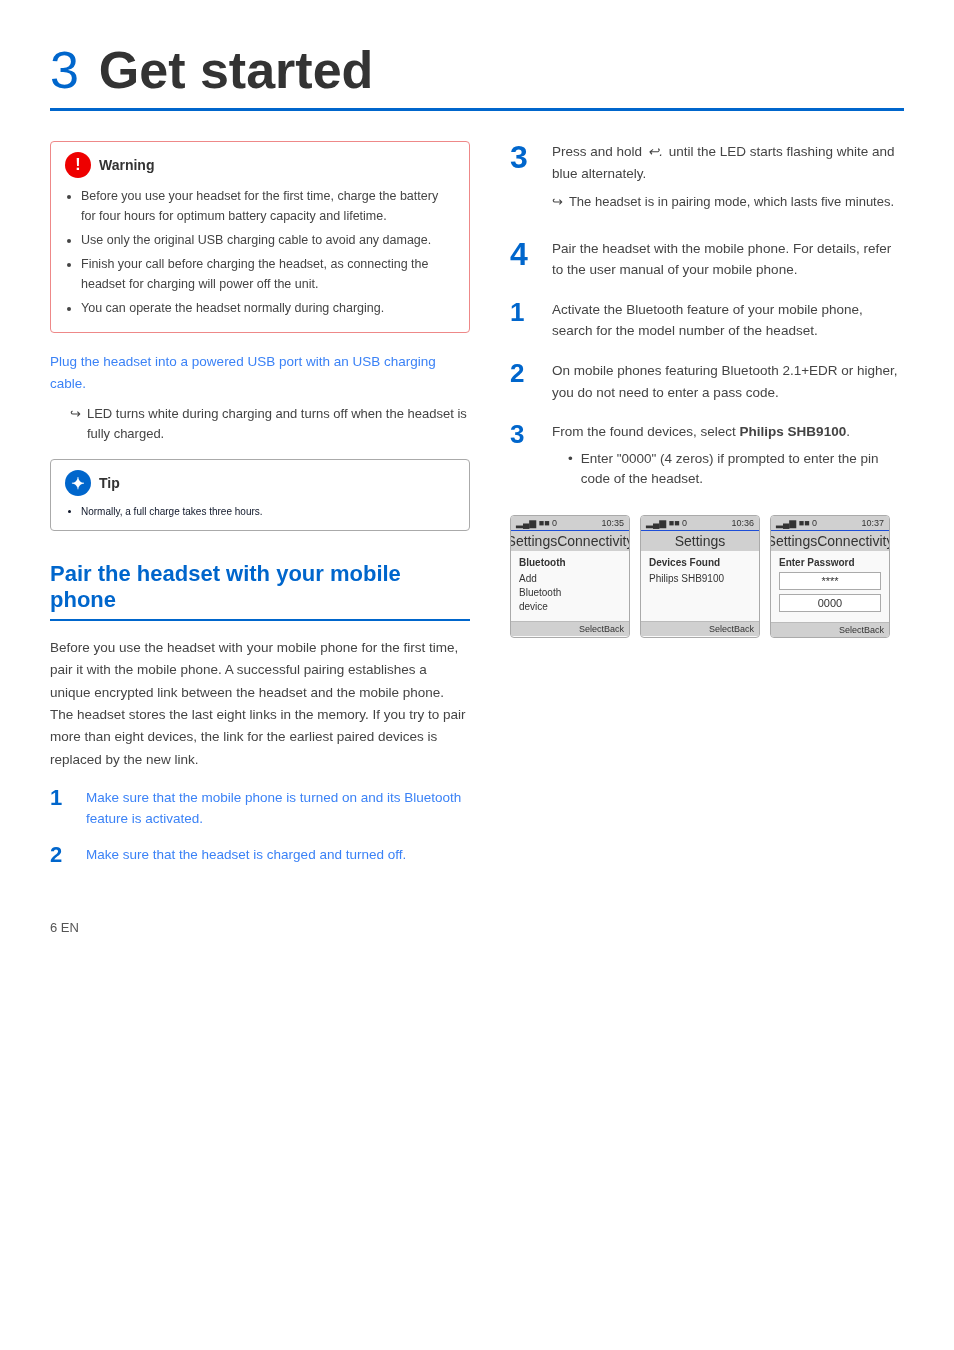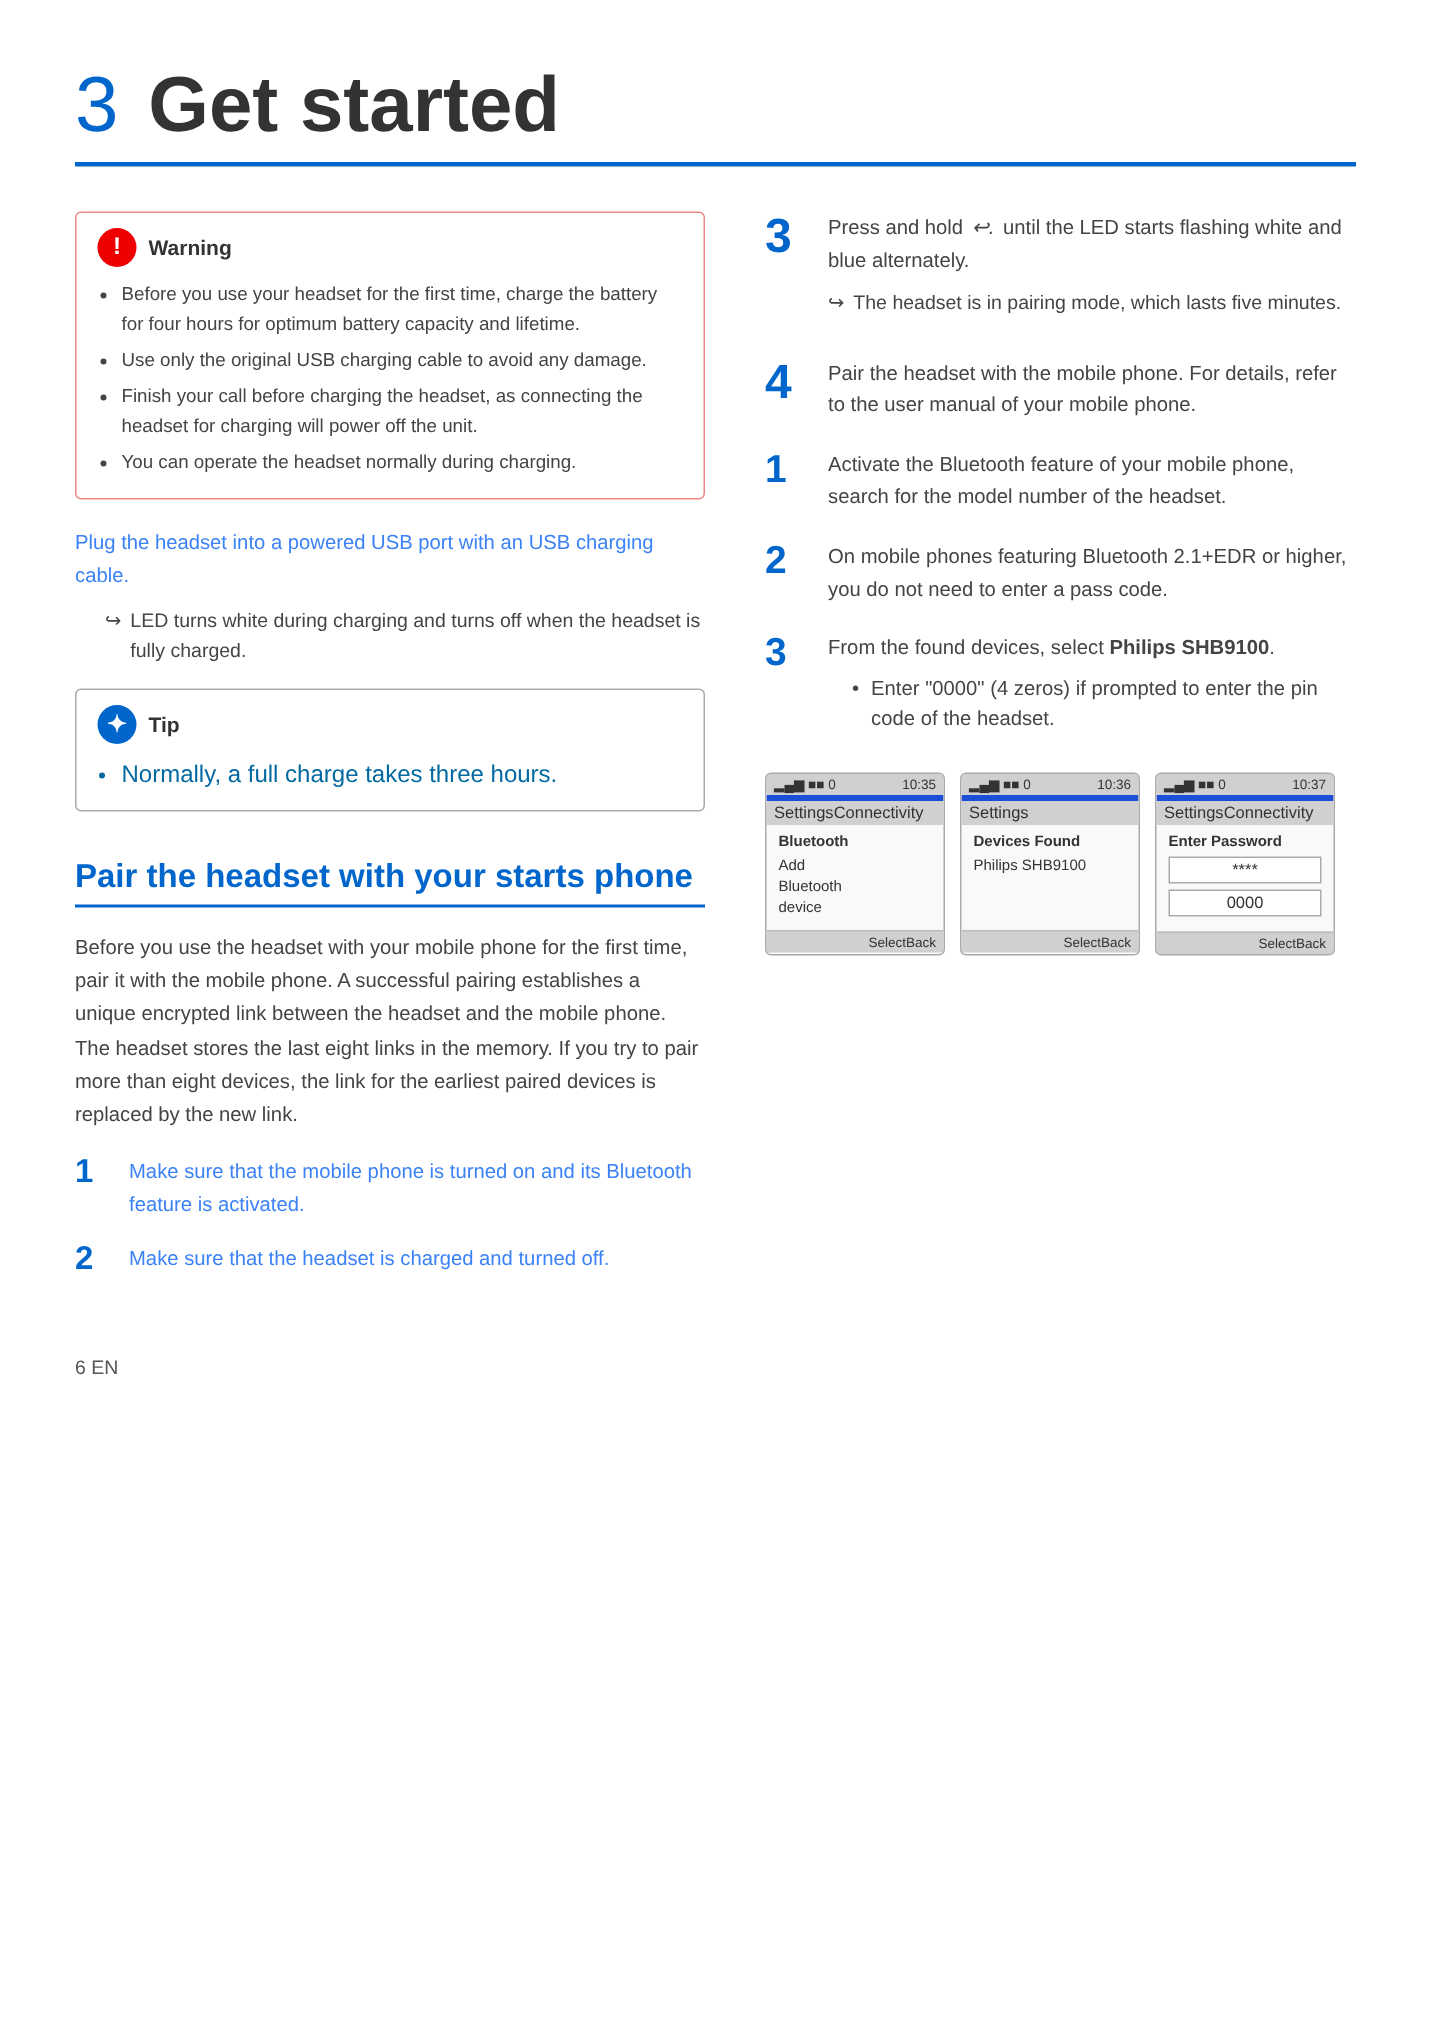--- a/index.html
+++ b/index.html
@@ -93,23 +93,23 @@
       font-weight: bold;
       font-size: 16px;
       border-radius: 50%;
       display: flex;
       align-items: center;
       justify-content: center;
       flex-shrink: 0;
     }
     .tip-box ul {
       padding-left: 16px;
-      font-size: 16px;
+      font-size: 10px;
       line-height: 1.6;
-      color: #0369a1;
+      color: #0f172a;
     }
 
     .body-text {
       font-size: 13.5px;
       line-height: 1.6;
       color: #3b82f6;
       margin-bottom: 10px;
     }
 
     .arrow-item {
@@ -177,23 +177,23 @@
       display: flex;
       justify-content: space-between;
       align-items: center;
       font-size: 9px;
       color: #333;
     }
     .phone-header {
       background: #d0d0d0;
       padding: 2px 5px;
       display: flex;
-      justify-content: flex-start;
-      font-size: 11px;
-      border-top: 4px solid #1d4ed8;
+      justify-content: center;
+      font-size: 14px;
+      border-top: 1px solid #1d4ed8;
     }
     .phone-body {
       padding: 6px 8px;
       min-height: 70px;
     }
     .phone-footer {
       background: #d0d0d0;
       padding: 2px 5px;
       display: flex;
       justify-content: flex-end;
@@ -296,21 +296,21 @@
           <div class="tip-icon">✦</div>
           <span>Tip</span>
         </div>
         <ul>
           <li>Normally, a full charge takes three hours.</li>
         </ul>
       </div>
     </div>
 
     <div class="pair-section">
-      <div class="section-title">Pair the headset with your starts phone</div>
+      <div class="section-title">Pair the headset with your mobile phone</div>
 
       <p class="pair-intro">Before you use the headset with your mobile phone for the first time, pair it with the mobile phone. A successful pairing establishes a unique encrypted link between the headset and the mobile phone. The headset stores the last eight links in the memory. If you try to pair more than eight devices, the link for the earliest paired devices is replaced by the new link.</p>
 
       <div class="step-small">
         <span class="step-num-small">1</span>
         <span class="body-text" style="margin-bottom:0;">Make sure that the mobile phone is turned on and its Bluetooth feature is activated.</span>
       </div>
 
       <div class="step-small">
         <span class="step-num-small">2</span>

